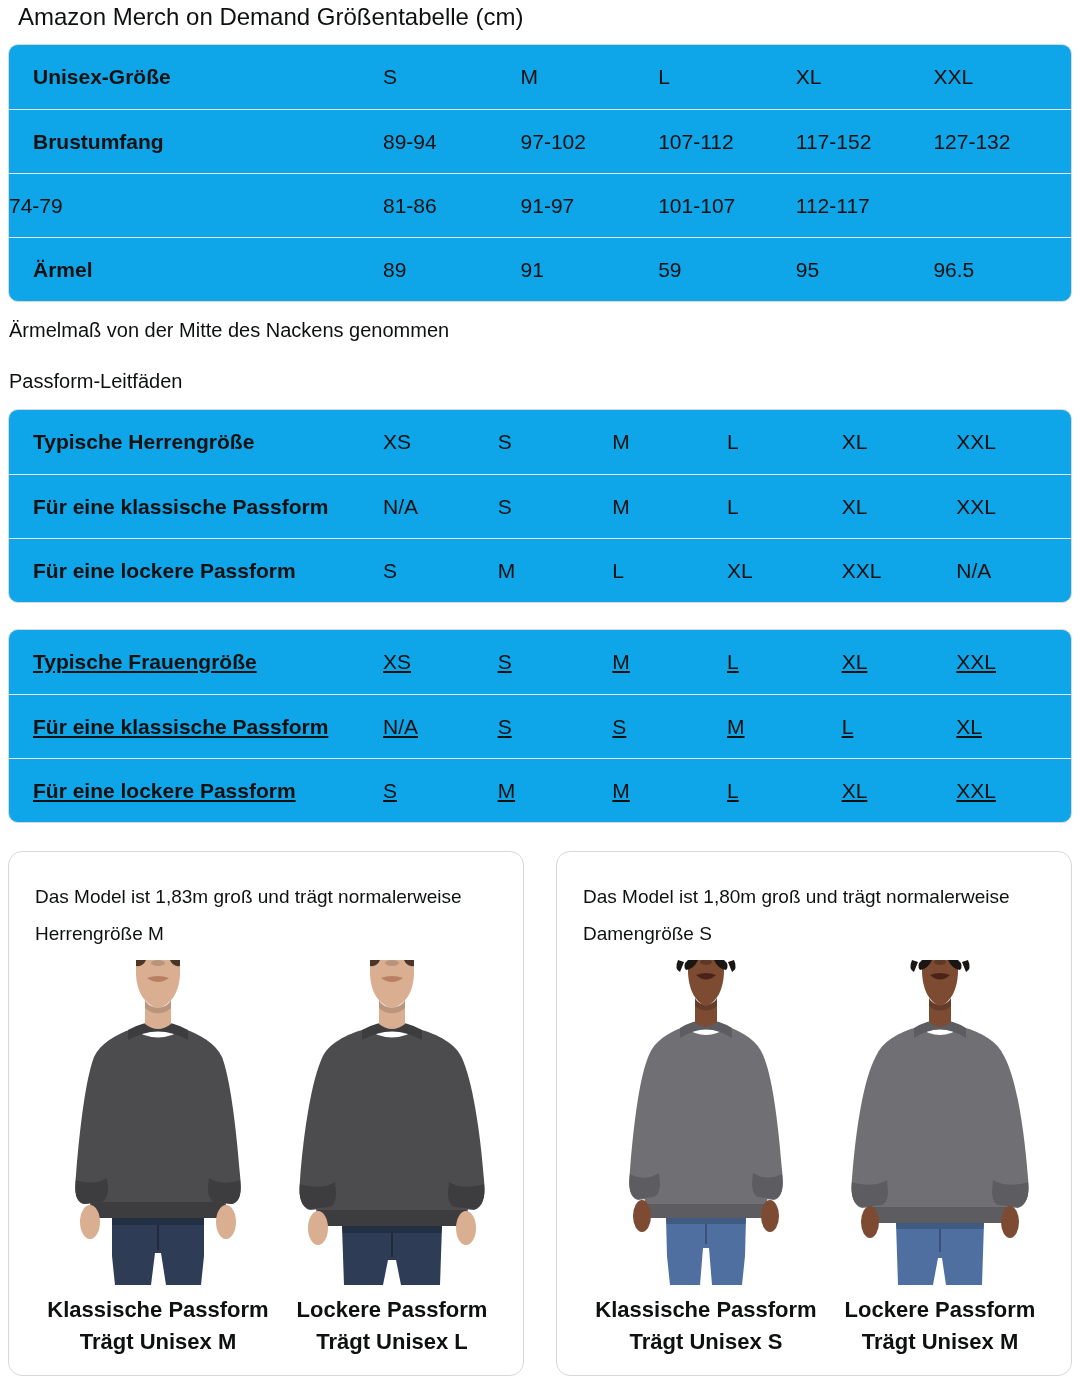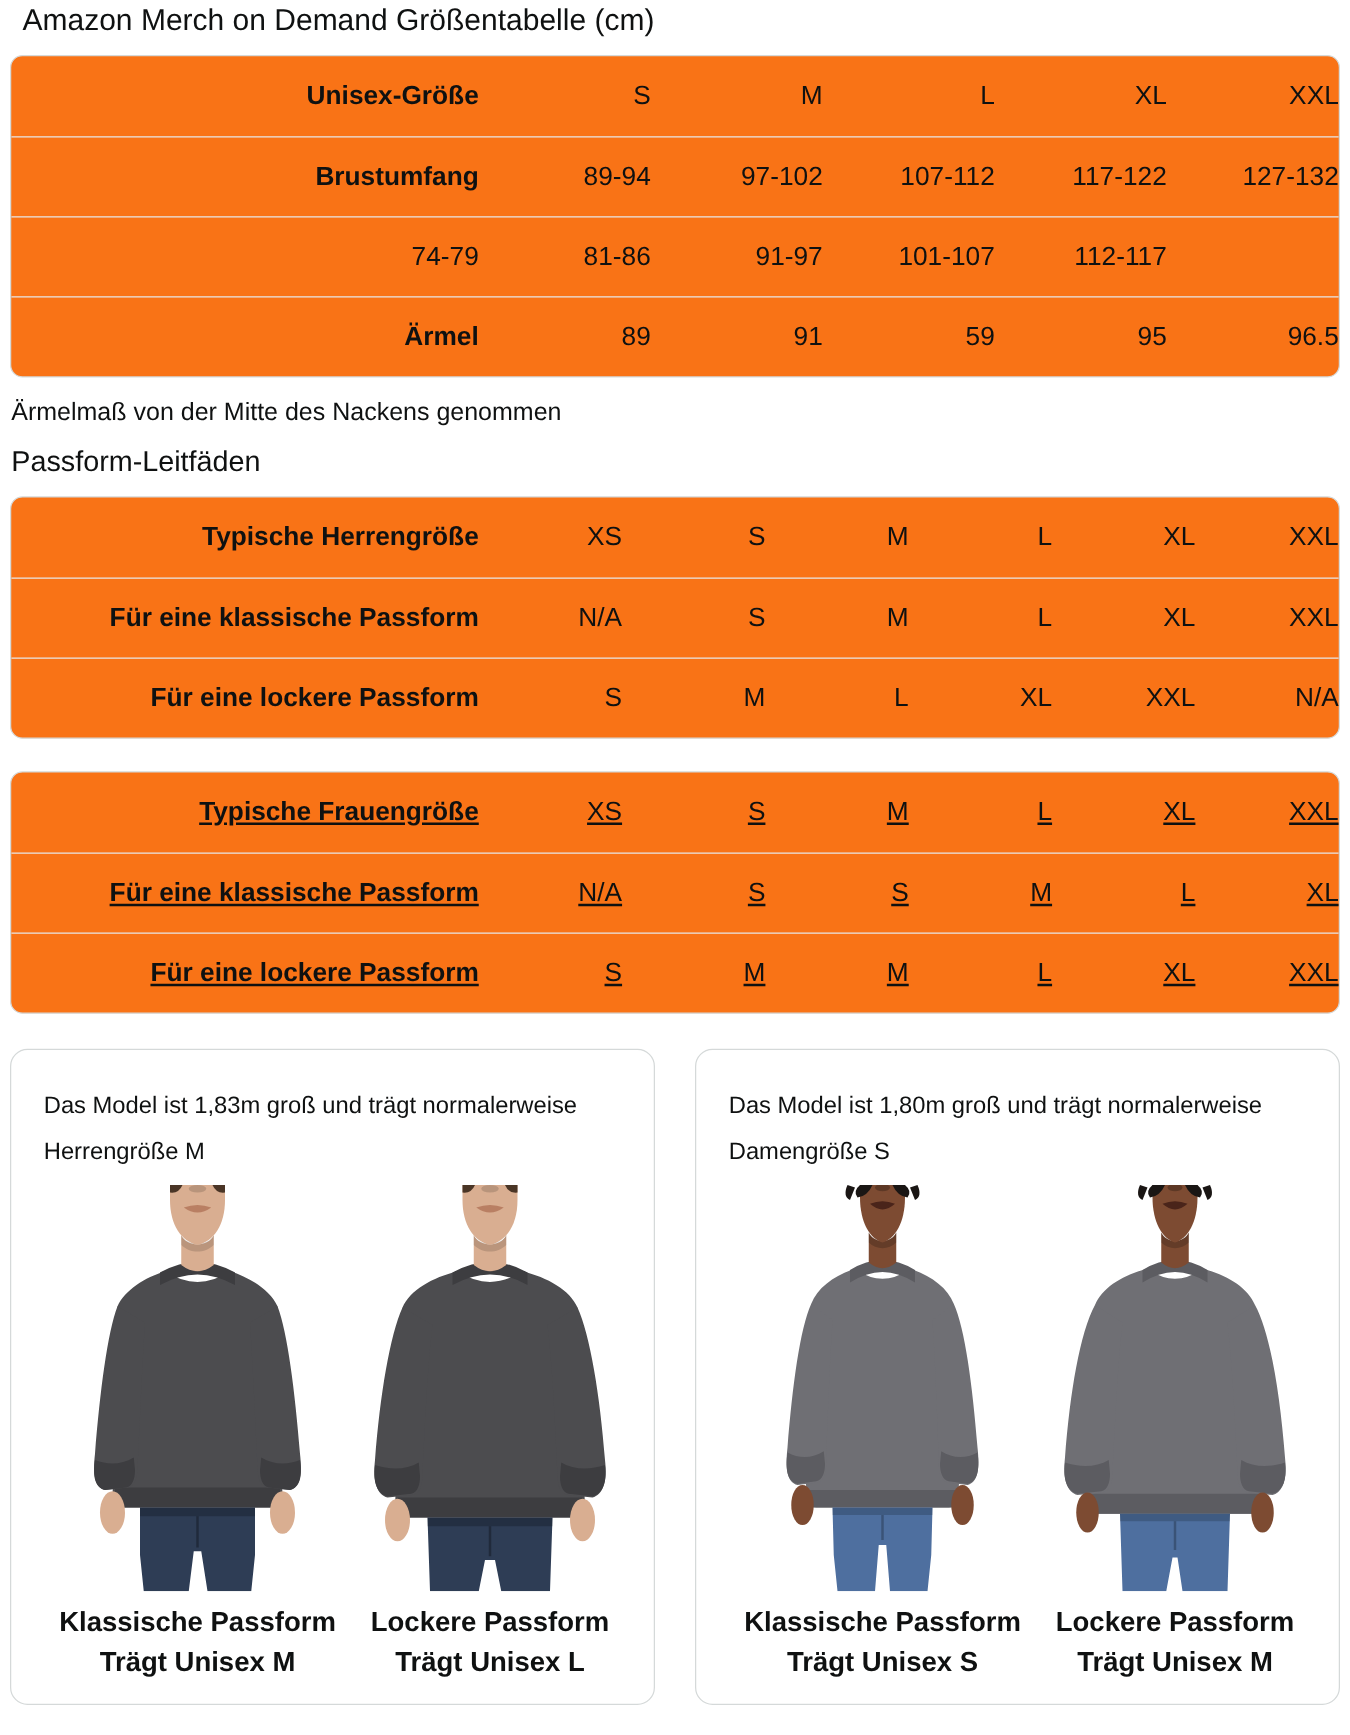--- a/index.html
+++ b/index.html
@@ -14,22 +14,21 @@
     font-size: 24px;
     font-weight: 400;
     line-height: 30px;
     margin: 0 0 12px 10px;
   }
   
   .tbl {
     border: 1px solid var(--table-border, #D5D9D9);
     border-radius: 10px;
     overflow: hidden;
-    background: #f97316;
-    text-align: right;
+    background: #0ea5e9;
   }
   .tbl .row {
     display: grid;
     height: 64px;
     align-items: center;
     border-top: 1px solid var(--row-divider, #E7E7E7);
   }
   .tbl .row:first-child { border-top: none; }
   .cols5 .row { grid-template-columns: 374px repeat(5, 1fr); }
   .cols6 .row { grid-template-columns: 374px repeat(6, 1fr); }
@@ -39,24 +38,24 @@
     padding-left: 24px;
     white-space: nowrap;
   }
   .tbl .cell { font-size: 21px; font-weight: 400; }
   .footnote {
     font-size: 20px;
     margin: 16px 0 0 1px;
     line-height: 24px;
   }
   .section-title {
-    font-size: 23px;
+    font-size: 20px;
     font-weight: 400;
     line-height: 30px;
-    margin: 12px 0 13px 1px;
+    margin: 24px 0 13px 1px;
   }
   .tbl + .tbl { margin-top: 26px; text-decoration: underline; }
   
   .cards { display: flex; gap: 32px; margin-top: 28px; }
   .card {
     flex: 1;
     border: 1px solid var(--card-border, #D5D9D9);
     border-radius: 14px;
     padding: 26px 20px 20px 26px;
   }
@@ -102,21 +101,21 @@
       <div class="cell">M</div>
       <div class="cell">L</div>
       <div class="cell">XL</div>
       <div class="cell">XXL</div>
     </div>
     <div class="row">
       <div class="label">Brustumfang</div>
       <div class="cell">89-94</div>
       <div class="cell">97-102</div>
       <div class="cell">107-112</div>
-      <div class="cell">117-122</div>
+      <div class="cell">117-152</div>
       <div class="cell">127-132</div>
     </div>
     <div class="row">
       <div class="cell">74-79</div>
       <div class="cell">81-86</div>
       <div class="cell">91-97</div>
       <div class="cell">101-107</div>
       <div class="cell">112-117</div>
     </div>
     <div class="row">

